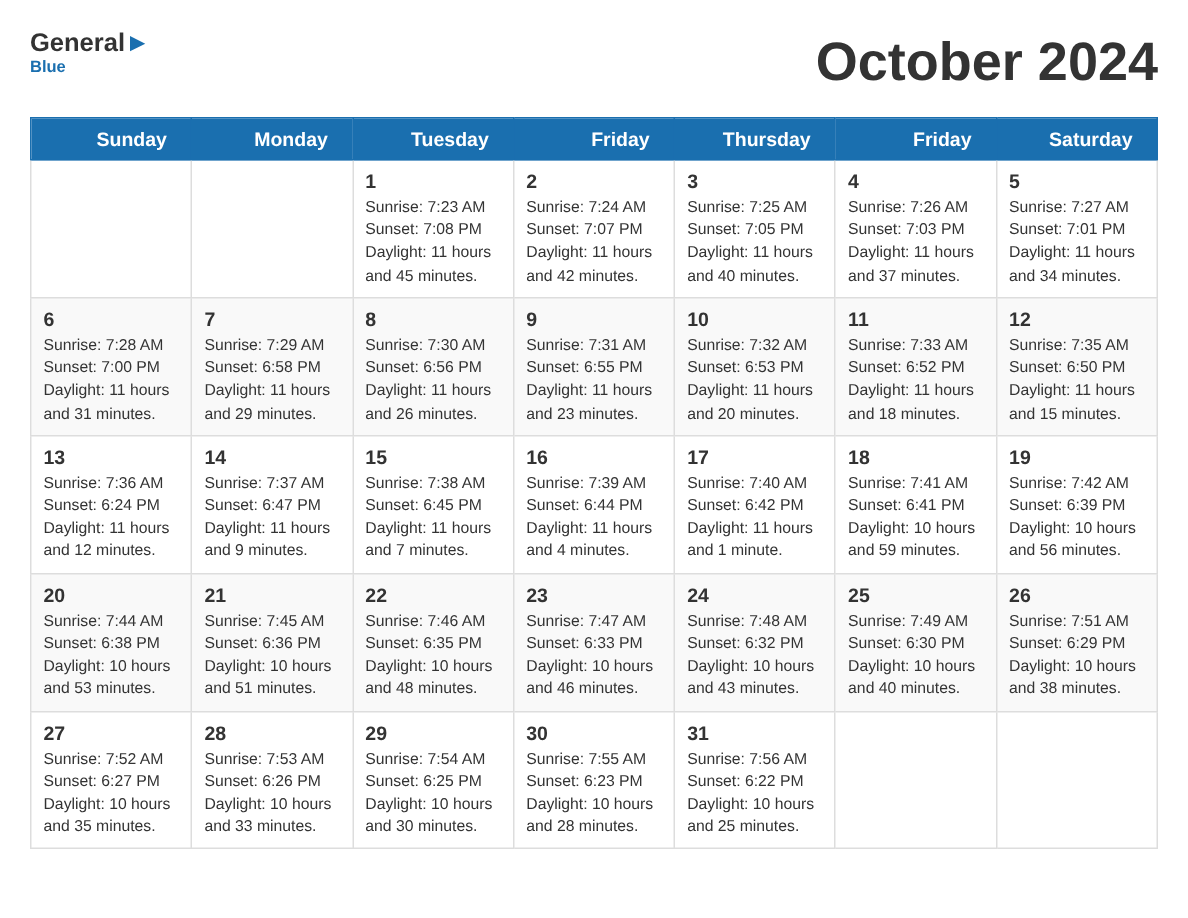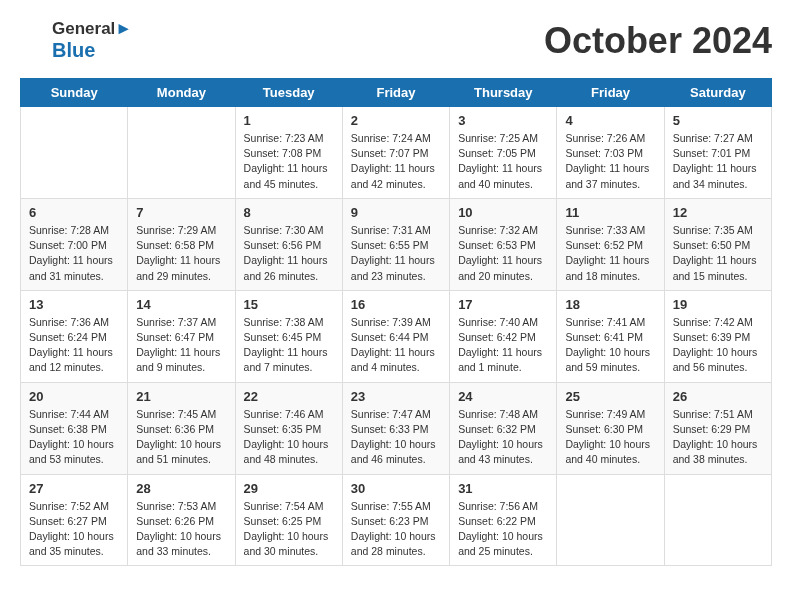--- a/index.html
+++ b/index.html
@@ -12,21 +12,20 @@
     }
     .header {
       display: flex;
       justify-content: space-between;
       align-items: flex-start;
       margin-bottom: 16px;
     }
     .logo {
       display: flex;
       align-items: center;
-      margin-left: 32px;
     }
     .title-block {
       text-align: center;
     }
     .month-title {
       font-size: 36px;
       font-weight: bold;
       color: #333;
     }
     .location {
@@ -36,22 +35,22 @@
     table {
       width: 100%;
       border-collapse: collapse;
       border: 1px solid #ccc;
     }
     thead tr th {
       background-color: #1a6faf;
       color: #fff;
       font-size: 13px;
       font-weight: bold;
-      padding: 6px 6px;
-      text-align: center;
+      padding: 6px 16px;
+      text-align: right;
       border: 1px solid #1a6faf;
     }
     tbody tr td {
       vertical-align: top;
       padding: 6px 8px;
       font-size: 11px;
       color: #333;
       border: 1px solid #ddd;
       width: calc(100% / 7);
       min-height: 80px;
@@ -75,21 +74,21 @@
       background: #fff;
     }
   </style>
 </head>
 <body>
 
 <div class="header">
   <div class="logo">
   <div style="line-height:1.1">
     <div style="font-size:17px;font-weight:bold;color:#333;">General<span style="color:#1a6faf;">►</span></div>
-    <div style="font-size:20px;font-weight:bold;color:#1a6faf;">Blue</div>
+    <div style="font-size:11px;font-weight:bold;color:#1a6faf;">Blue</div>
   </div>
 </div>
   <div class="title-block">
     <div class="month-title">October 2024</div>
   </div>
 </div>
 
 <table>
   <thead>
     <tr>

